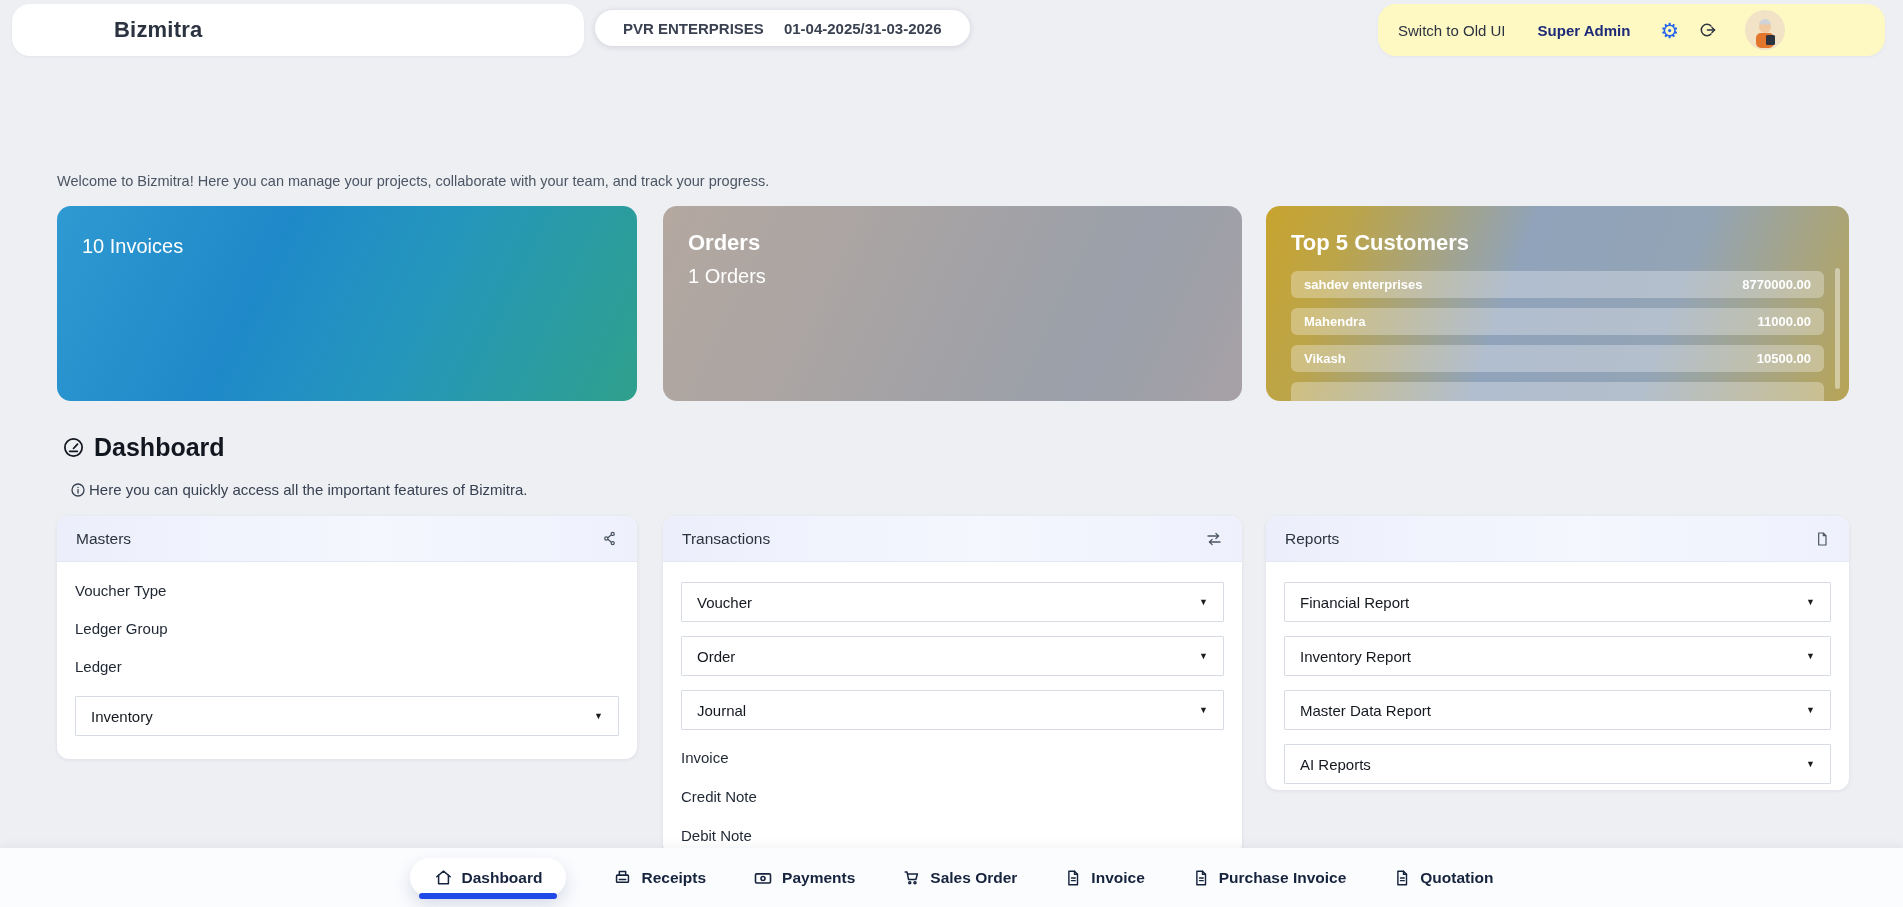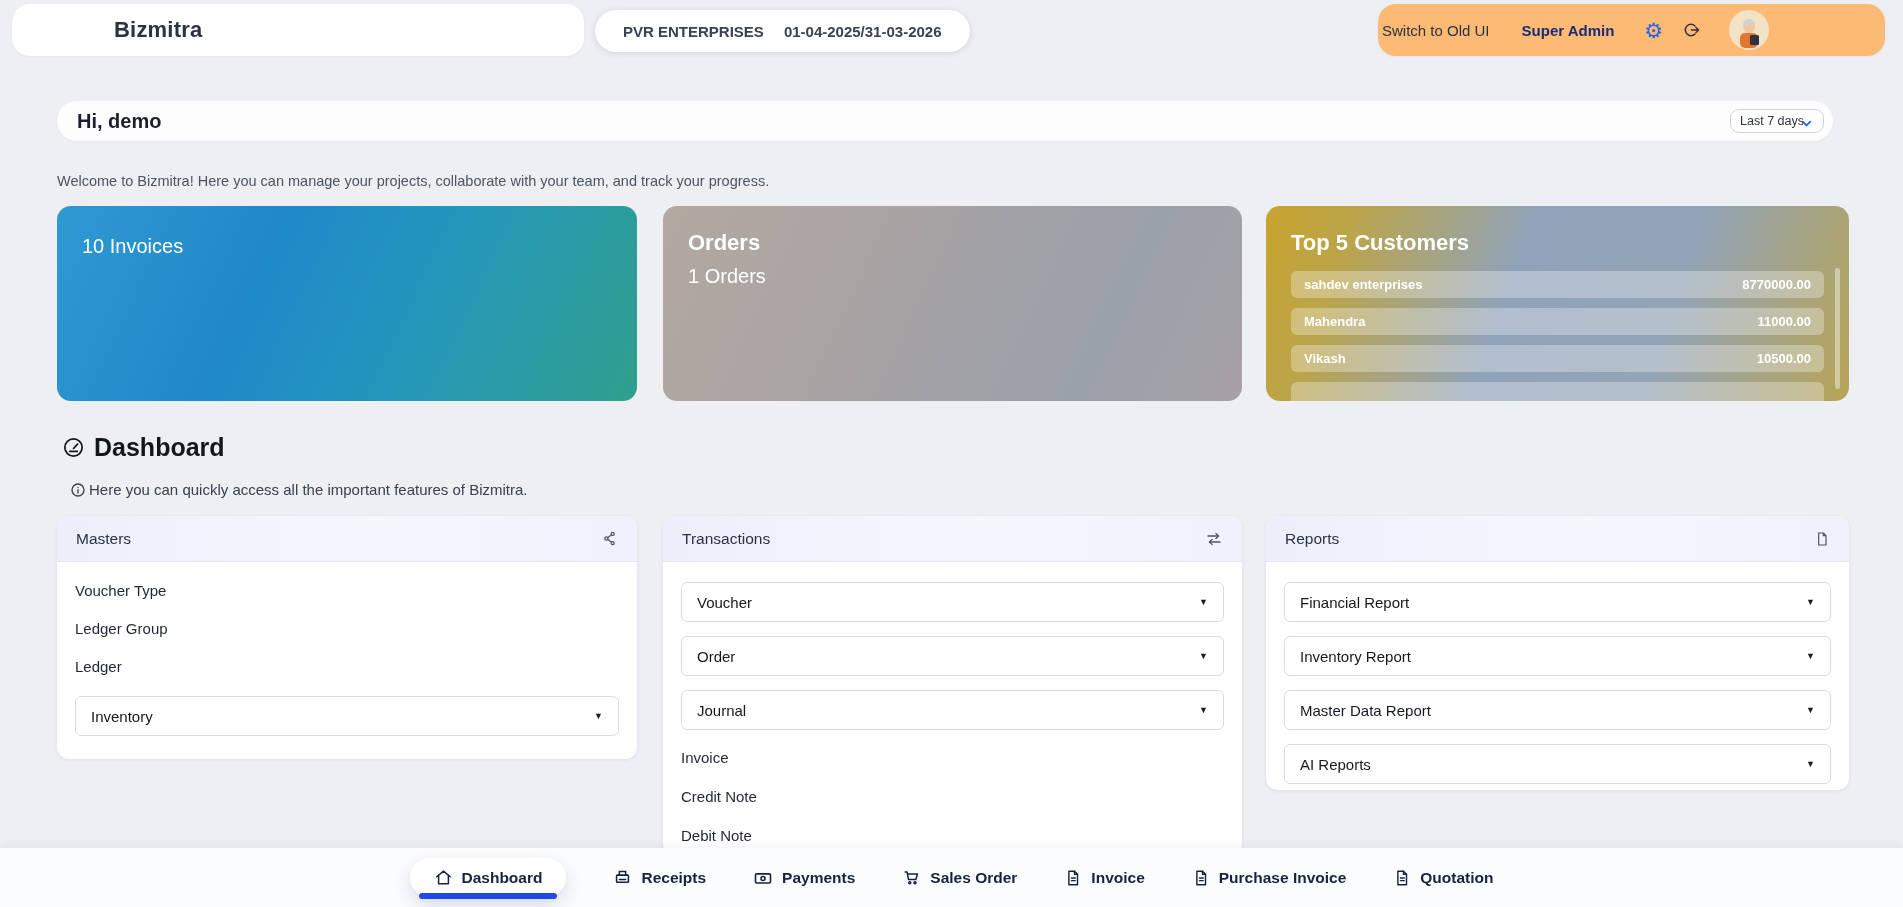--- a/index.html
+++ b/index.html
@@ -11,28 +11,28 @@
   .page { position:relative; width:1903px; height:907px; }
 
   
   .topbar-left {
     position:absolute; left:12px; top:4px; width:572px; height:52px;
     background:#fff; border-radius:18px; display:flex; align-items:center;
     padding-left:102px; box-shadow:0 1px 3px rgba(25,35,70,.05);
   }
   .brand { font-size:22px; font-weight:700; color:#2b3240; letter-spacing:.2px; }
   .company-pill {
-    position:absolute; left:595px; top:10px; height:42px; border-radius:21px;
+    position:absolute; left:595px; top:10px; height:36px; border-radius:21px;
     background:#fff; display:flex; align-items:center; gap:20px; padding:0 28px;
     box-shadow:0 1px 6px rgba(25,35,70,.14); font-weight:600; font-size:15px; color:#3a4150;
   }
   .topbar-right {
     position:absolute; left:1378px; top:4px; width:507px; height:52px;
-    background:#fdba74; border-radius:18px; display:flex; align-items:center;
-    padding:0 4px; box-shadow:0 1px 3px rgba(25,35,70,.05);
+    background:#fef9c3; border-radius:18px; display:flex; align-items:center;
+    padding:0 20px; box-shadow:0 1px 3px rgba(25,35,70,.05);
   }
   .switch-ui { font-size:15px; color:#2b3240; cursor:pointer; }
   .role { font-size:15px; font-weight:700; color:#1d2a78; margin-left:32px; }
   .gear { margin-left:30px; font-size:21px; color:#2563eb; line-height:1; cursor:pointer; }
   .logout { margin-left:18px; cursor:pointer; display:flex; }
   .avatar {
     margin-left:28px; width:40px; height:40px; border-radius:50%;
     background:#f2e2c6; overflow:hidden; display:flex; align-items:flex-end; justify-content:center; cursor:pointer;
   }
 
@@ -86,21 +86,21 @@
   .panel-head {
     height:46px; display:flex; align-items:center; justify-content:space-between;
     padding:0 19px; background:linear-gradient(90deg,#eceffb 0%,#f5f7ff 55%,#eef1fc 100%);
     border-bottom:1px solid #e4e7f2;
   }
   .panel-title { font-size:15.5px; font-weight:400; color:#2b3240; }
   .panel-head svg { color:#4b5563; }
   .panel-body { padding:20px 18px 0; }
   .plink { font-size:15px; color:#1f2733; margin-bottom:21px; cursor:pointer; }
   .dropdown {
-    height:40px; border:1px solid #d7dbe3; border-radius:6px; background:#fff;
+    height:40px; border:1px solid #d7dbe3; border-radius:1px; background:#fff;
     display:flex; align-items:center; justify-content:space-between; padding:0 15px;
     font-size:15px; color:#14181f; margin-bottom:14px; cursor:pointer;
   }
   .dropdown .caret { font-size:9px; color:#1c1c1c; }
   .panel-transactions .plink { margin-top:0; margin-bottom:22px; }
   .panel-transactions .links { padding-top:5px; }
 
   
   .bottom-nav {
     position:absolute; left:0; top:848px; width:1903px; height:59px;
@@ -147,29 +147,20 @@
     <span class="avatar">
       <svg width="34" height="34" viewBox="0 0 34 34">
         <circle cx="17" cy="11" r="6" fill="#f0c9a0"></circle>
         <path d="M11 9 a6 6 0 0 1 12 0 l-2 -1 -2 1 -2 -1.5 -2 1.5 -2 -1 z" fill="#cfd2d6"></path>
         <rect x="8" y="17" width="18" height="15" rx="5" fill="#e2762c"></rect>
         <rect x="18" y="19" width="9" height="10" rx="1.5" fill="#2b3240"></rect>
       </svg>
     </span>
   </div>
 
-  <div class="greet-bar">
-    <span class="greet-title">Hi, demo</span>
-    <span class="range-btn">
-      <span>Last 7 days</span>
-      <svg width="15" height="15" viewBox="0 0 24 24" fill="none" stroke="#2563eb" stroke-width="3" stroke-linecap="round" stroke-linejoin="round">
-          <path d="M6 9 l6 6 6-6"></path>
-        </svg>
-    </span>
-  </div>
   <div class="welcome">Welcome to Bizmitra! Here you can manage your projects, collaborate with your team, and track your progress.</div>
 
   <div class="stat-card card-invoices">
     <div class="s">10 Invoices</div>
   </div>
 
   <div class="stat-card card-orders">
     <div class="t">Orders</div>
     <div class="s">1 Orders</div>
   </div>

